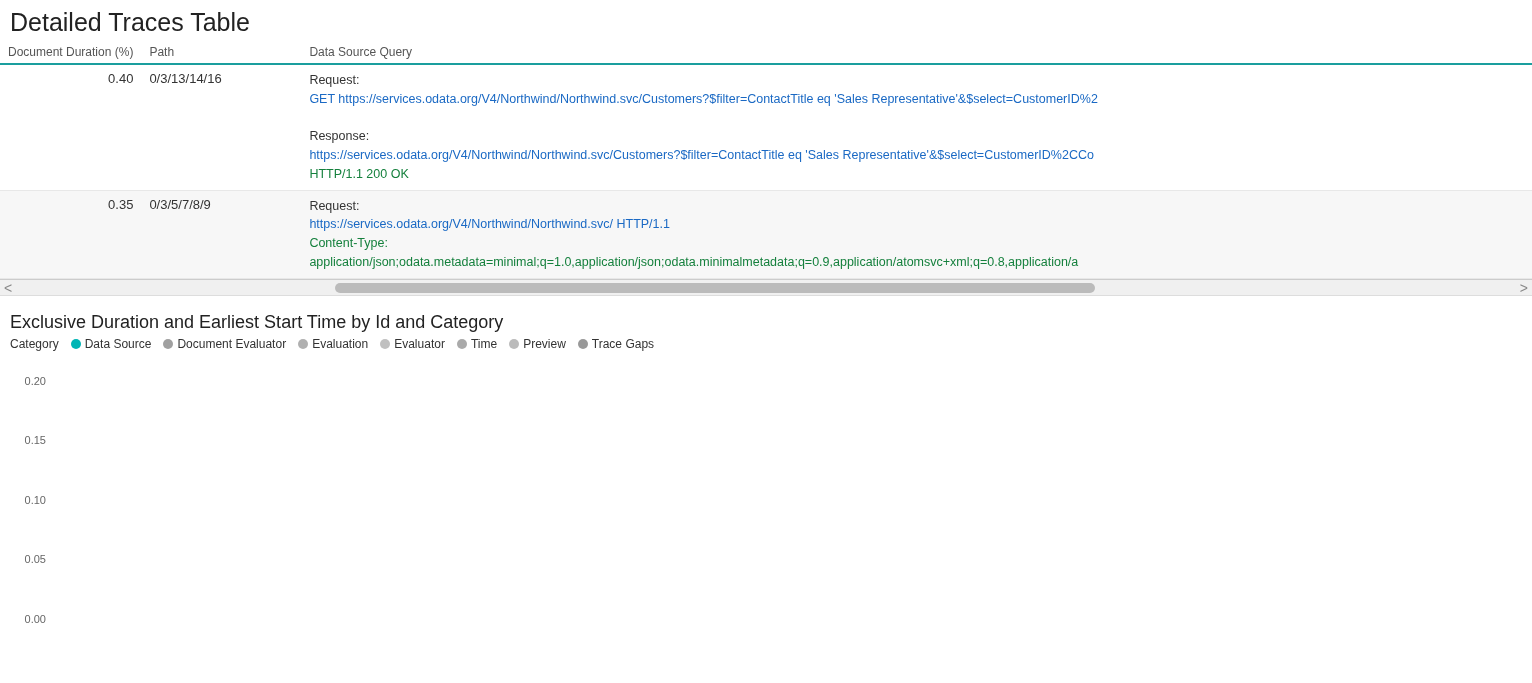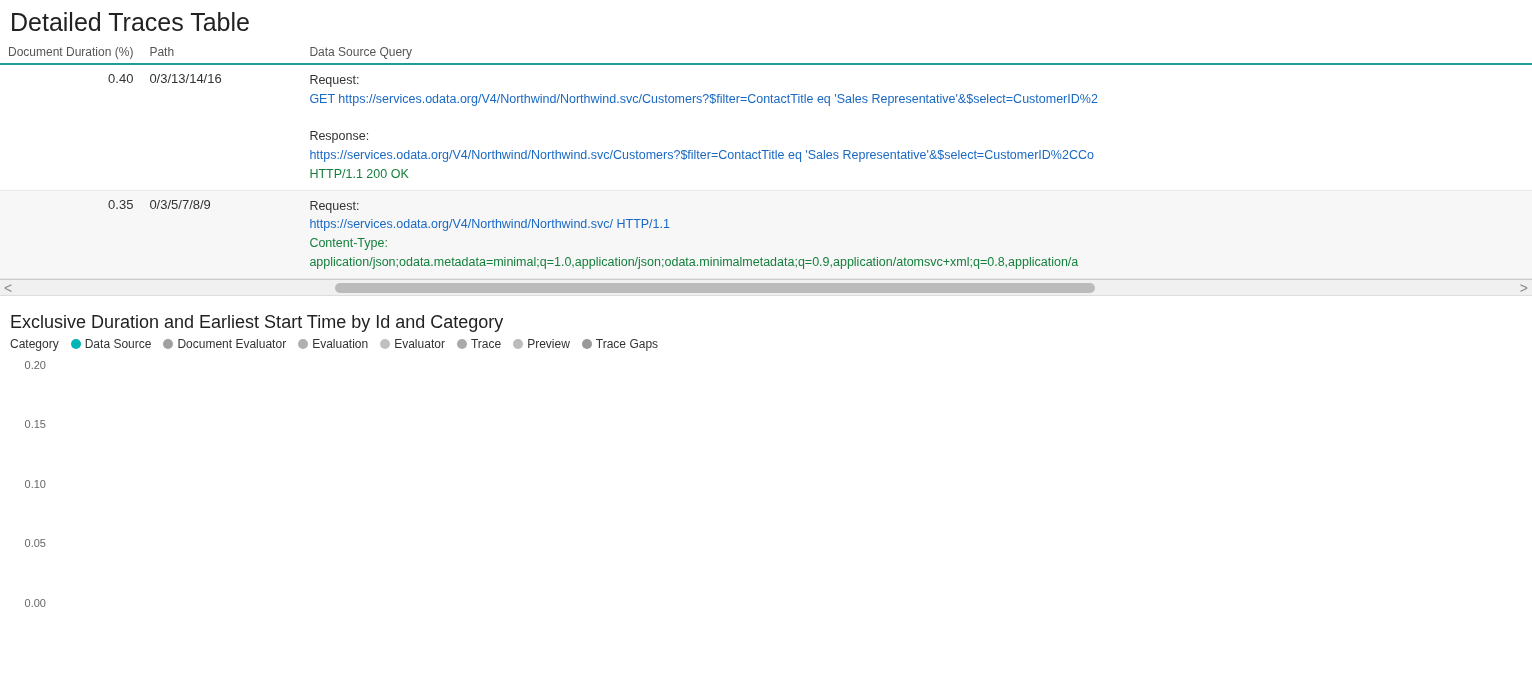--- a/index.html
+++ b/index.html
@@ -122,21 +122,21 @@
       font-size: 18px;
       font-weight: 400;
       color: #222;
       margin-bottom: 4px;
     }
 
     .legend {
       display: flex;
       flex-wrap: wrap;
       gap: 4px 12px;
-      margin-bottom: 8px;
+      margin-bottom: 24px;
       align-items: center;
       font-size: 12px;
     }
 
     .legend-item {
       display: flex;
       align-items: center;
       gap: 4px;
     }
 
@@ -273,21 +273,21 @@
     <div class="legend-item">
       <span class="legend-dot" style="background:#b0b0b0;"></span>
       <span>Evaluation</span>
     </div>
     <div class="legend-item">
       <span class="legend-dot" style="background:#c0c0c0;"></span>
       <span>Evaluator</span>
     </div>
     <div class="legend-item">
       <span class="legend-dot" style="background:#aaaaaa;"></span>
-      <span>Trace</span>
+      <span>Time</span>
     </div>
     <div class="legend-item">
       <span class="legend-dot" style="background:#bbbbbb;"></span>
       <span>Preview</span>
     </div>
     <div class="legend-item">
       <span class="legend-dot" style="background:#999999;"></span>
       <span>Trace Gaps</span>
     </div>
   </div>

